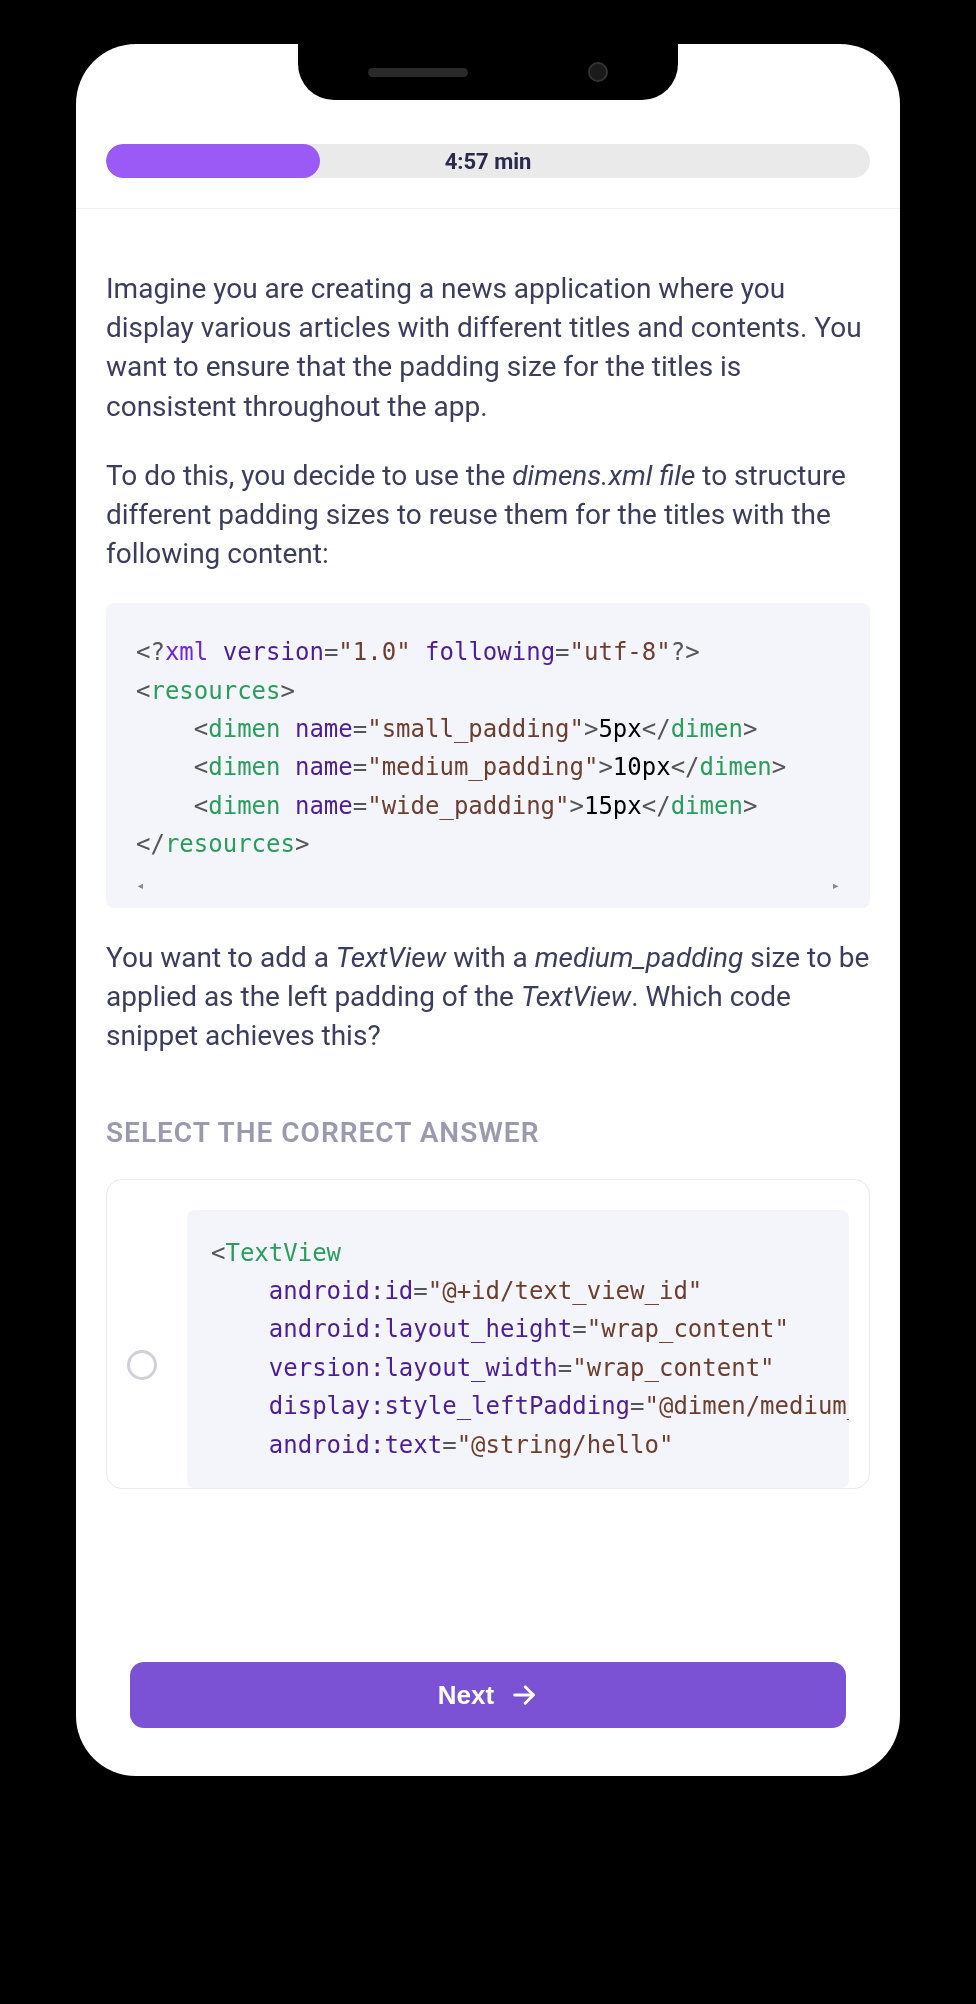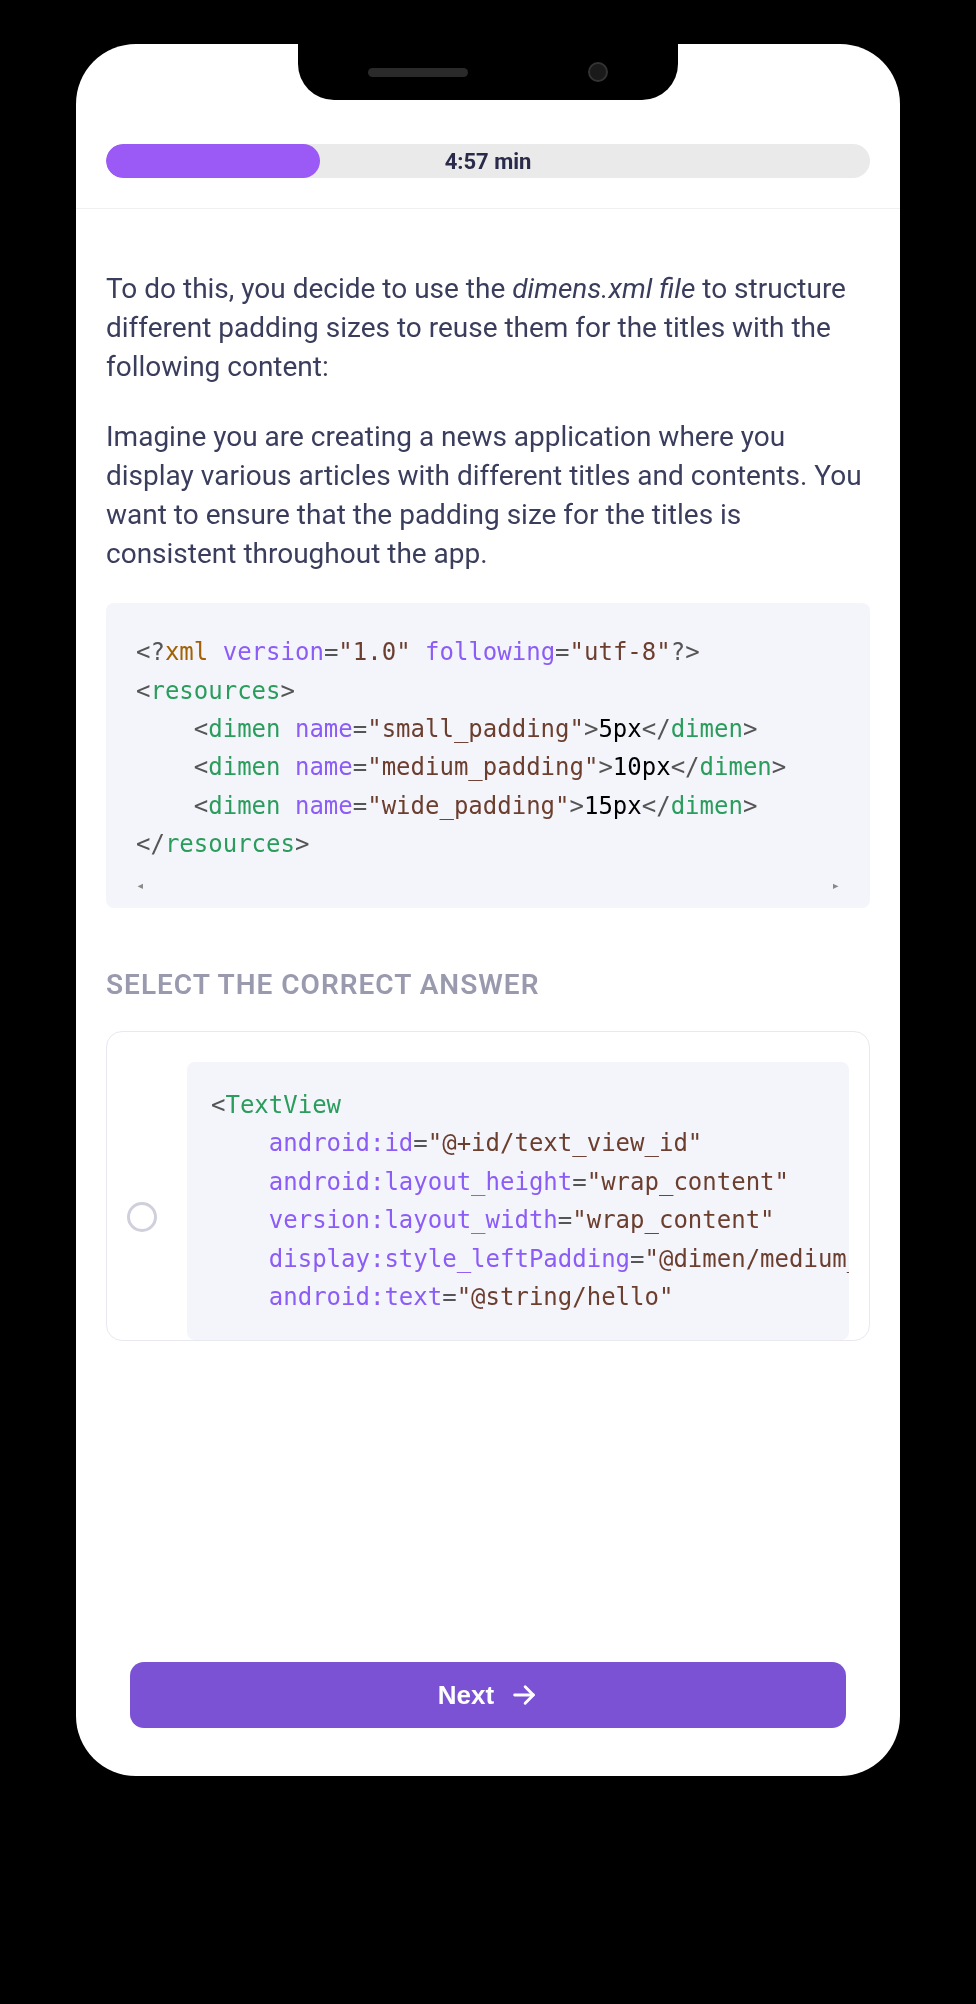--- a/index.html
+++ b/index.html
@@ -120,23 +120,23 @@
   .code-block::-webkit-scrollbar-thumb { background: #bdbdbd; }
   .code-block .scroll-arrows {
     display: flex;
     justify-content: space-between;
     font-size: 14px;
     color: #888;
     margin-top: 10px;
   }
   .c-punct { color: #555; }
   .c-tag { color: #2a9d5c; }
-  .c-attr { color: #8b5cf6; }
+  .c-attr { color: #4c1d95; }
   .c-str { color: #6b3e2e; }
-  .c-inst { color: #a16207; }
+  .c-inst { color: #6d28d9; }
   .section-label {
     font-size: 28px;
     letter-spacing: 1px;
     color: #9a9aaf;
     font-weight: 600;
     margin: 60px 0 30px;
   }
   .answer-card {
     border: 1px solid #e8e8f0;
     border-radius: 16px;
@@ -198,34 +198,37 @@
 
       <div class="header">
         <div class="progress-bar">
           <div class="progress-fill"></div>
           <div class="timer">4:57 min</div>
         </div>
       </div>
 
       <div class="body">
 
+        <p class="paragraph">Imagine you are creating a news application where you display various articles with different titles and contents. You want to ensure that the padding size for the titles is consistent throughout the app.</p>
+
         <p class="paragraph">
           <span>To do this, you decide to use the </span><span class="italic">dimens.xml file</span><span> to structure different padding sizes to reuse them for the titles with the following content:</span>
         </p>
-
-        <p class="paragraph">Imagine you are creating a news application where you display various articles with different titles and contents. You want to ensure that the padding size for the titles is consistent throughout the app.</p>
 
         <div class="code-block"><span class="c-punct">&lt;?</span><span class="c-inst">xml</span> <span class="c-attr">version</span><span class="c-punct">=</span><span class="c-str">"1.0"</span> <span class="c-attr">following</span><span class="c-punct">=</span><span class="c-str">"utf-8"</span><span class="c-punct">?&gt;</span>
 <span class="c-punct">&lt;</span><span class="c-tag">resources</span><span class="c-punct">&gt;</span>
     <span class="c-punct">&lt;</span><span class="c-tag">dimen</span> <span class="c-attr">name</span><span class="c-punct">=</span><span class="c-str">"small_padding"</span><span class="c-punct">&gt;</span><span>5px</span><span class="c-punct">&lt;/</span><span class="c-tag">dimen</span><span class="c-punct">&gt;</span>
     <span class="c-punct">&lt;</span><span class="c-tag">dimen</span> <span class="c-attr">name</span><span class="c-punct">=</span><span class="c-str">"medium_padding"</span><span class="c-punct">&gt;</span><span>10px</span><span class="c-punct">&lt;/</span><span class="c-tag">dimen</span><span class="c-punct">&gt;</span>
     <span class="c-punct">&lt;</span><span class="c-tag">dimen</span> <span class="c-attr">name</span><span class="c-punct">=</span><span class="c-str">"wide_padding"</span><span class="c-punct">&gt;</span><span>15px</span><span class="c-punct">&lt;/</span><span class="c-tag">dimen</span><span class="c-punct">&gt;</span>
 <span class="c-punct">&lt;/</span><span class="c-tag">resources</span><span class="c-punct">&gt;</span>
 <div class="scroll-arrows"><span>◂</span><span>▸</span></div></div>
 
+        <p class="paragraph">
+          <span>You want to add a </span><span class="italic">TextView</span><span> with a </span><span class="italic">medium_padding</span><span> size to be applied as the left padding of the </span><span class="italic">TextView</span><span>. Which code snippet achieves this?</span>
+        </p>
 
         <div class="section-label">SELECT THE CORRECT ANSWER</div>
 
         <div class="answer-card">
           <div class="radio"></div>
           <div class="answer-code"><span class="c-punct">&lt;</span><span class="c-tag">TextView</span>
     <span class="c-attr">android:id</span><span class="c-punct">=</span><span class="c-str">"@+id/text_view_id"</span>
     <span class="c-attr">android:layout_height</span><span class="c-punct">=</span><span class="c-str">"wrap_content"</span>
     <span class="c-attr">version:layout_width</span><span class="c-punct">=</span><span class="c-str">"wrap_content"</span>
     <span class="c-attr">display:style_leftPadding</span><span class="c-punct">=</span><span class="c-str">"@dimen/medium_padding"</span>

